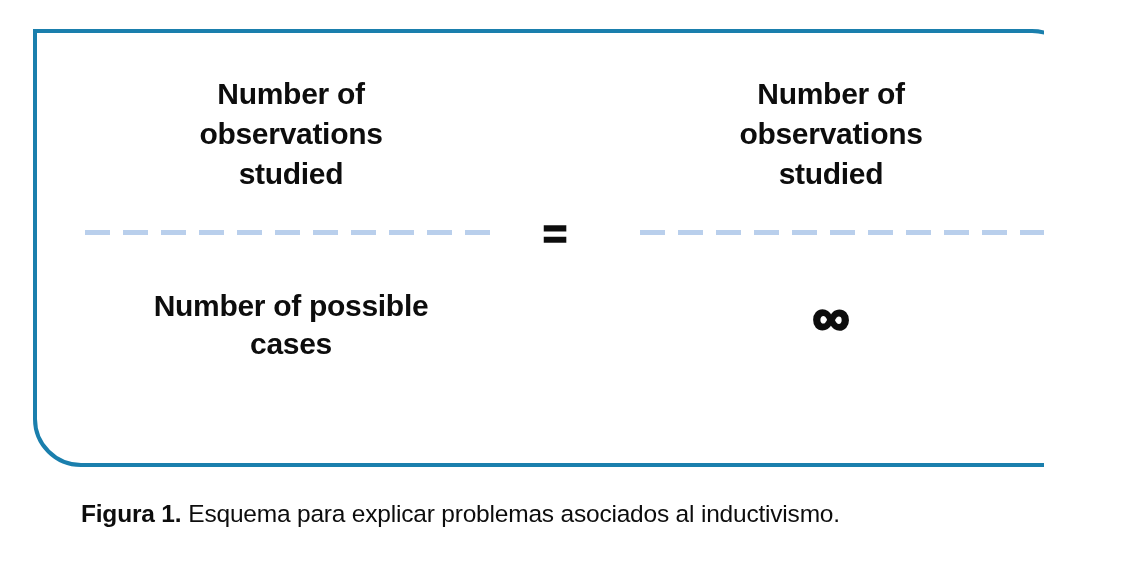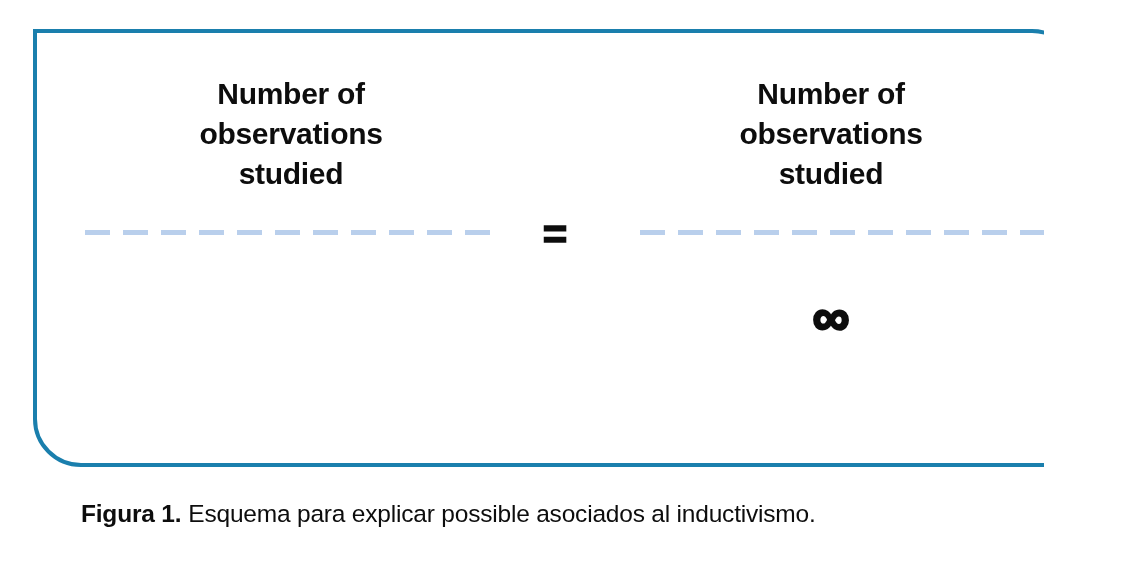--- a/index.html
+++ b/index.html
@@ -90,26 +90,28 @@
 <body>
 
 <div class="canvas">
 
   <div class="equation-box"></div>
 
   <div class="frac-text num-left">Number of
 observations
 studied</div>
   <div class="divider divider-left"></div>
+  <div class="frac-text den-left">Number of possible
+cases</div>
 
   <div class="equals-sign">=</div>
 
   <div class="frac-text num-right">Number of
 observations
 studied</div>
   <div class="divider divider-right"></div>
   <div class="infinity-symbol">∞</div>
 
   <div class="figure-caption">
-    <span class="caption-label">Figura 1.</span><span class="caption-text">Esquema para explicar possible asociados al inductivismo.</span>
+    <span class="caption-label">Figura 1.</span><span class="caption-text">Esquema para explicar problemas asociados al inductivismo.</span>
   </div>
 
 </div>
 
 </body></html>

